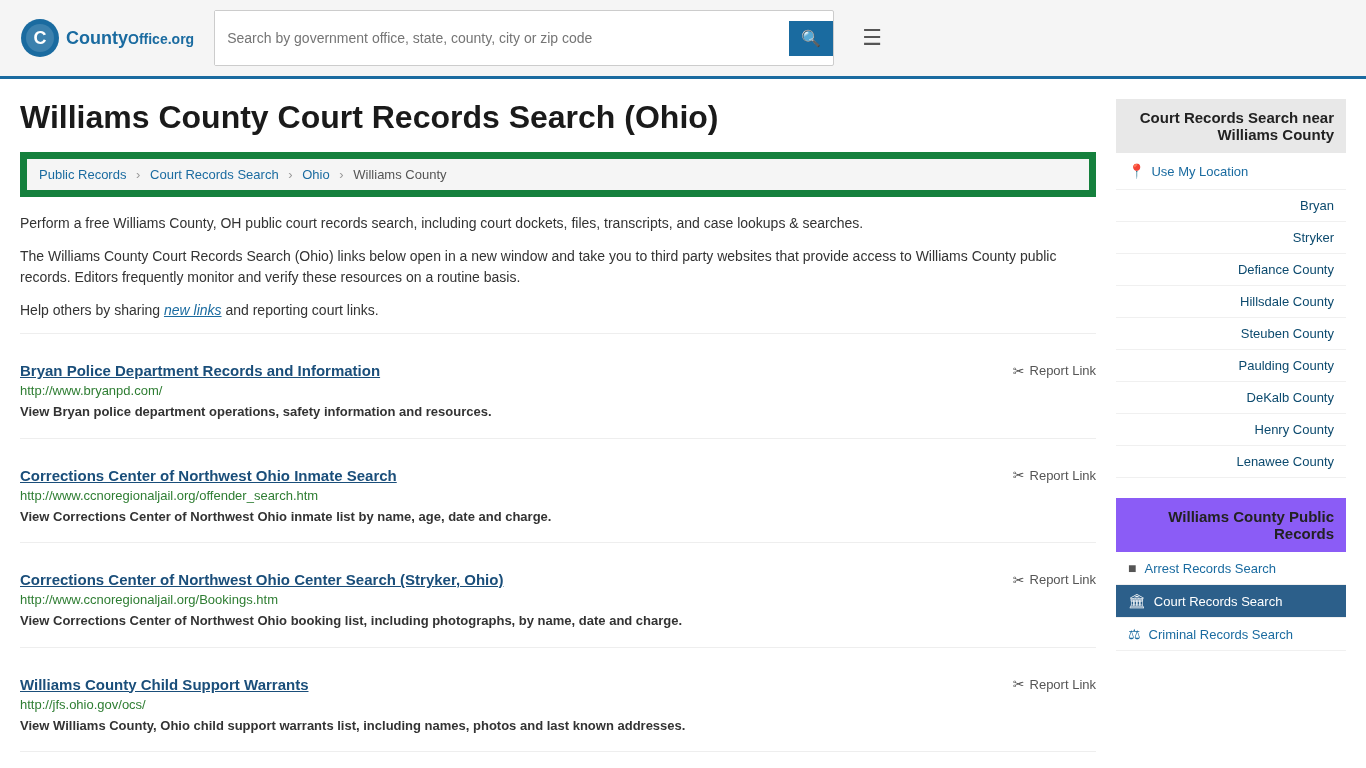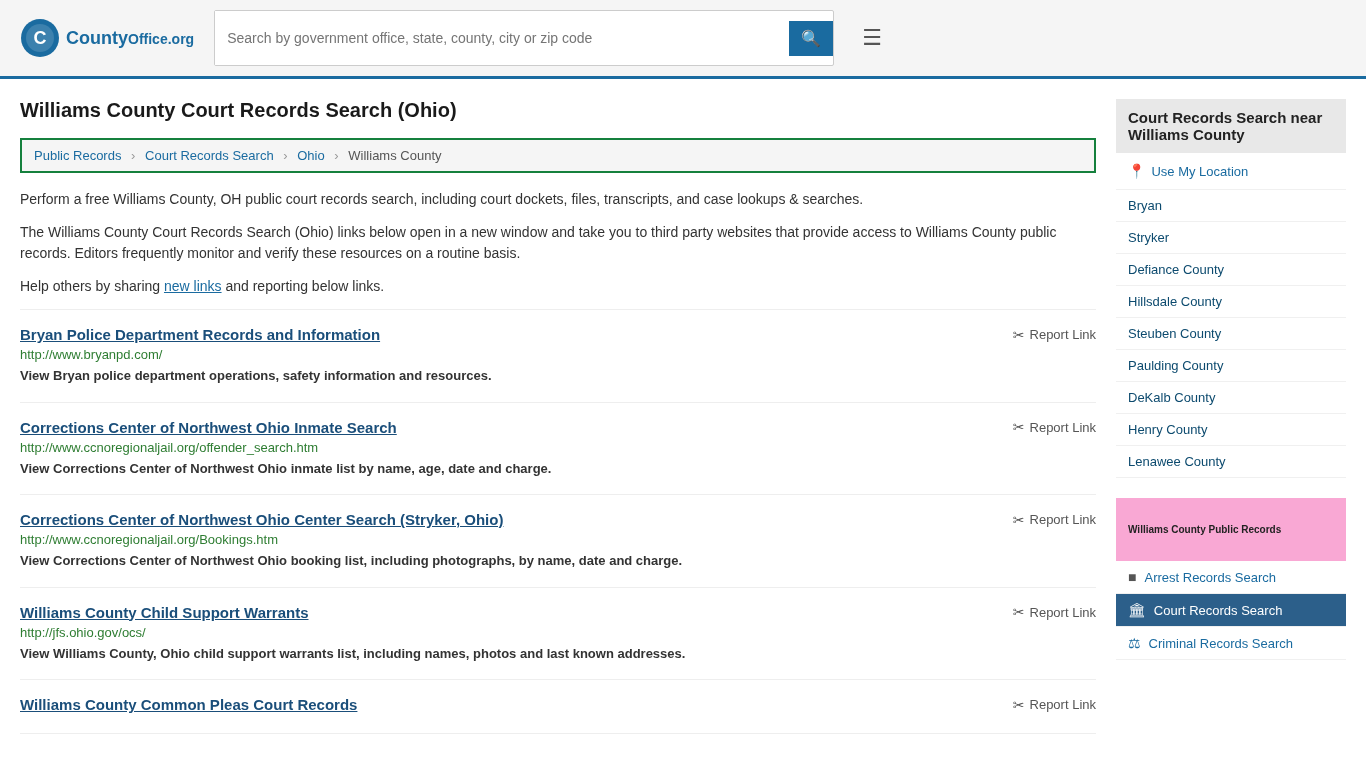--- a/index.html
+++ b/index.html
@@ -76,58 +76,59 @@
       flex: 1;
       min-width: 0;
     }
     #sidebar {
       width: 230px;
       flex-shrink: 0;
     }
 
     
     #page-title {
-      font-size: 20px;
+      font-size: 32px;
       font-weight: bold;
       color: #1a1a1a;
       margin-bottom: 16px;
     }
 
     
     #breadcrumb {
       background: #f5f5f5;
-      border: 2px solid #15803d;
+      border: 7px solid #15803d;
       padding: 8px 12px;
       margin-bottom: 16px;
       font-size: 13px;
       color: #555;
     }
     #breadcrumb a { color: #1a6ba0; text-decoration: none; }
     #breadcrumb .sep { margin: 0 6px; color: #999; }
 
     
     .description-block {
       margin-bottom: 12px;
       font-size: 14px;
       line-height: 1.5;
       color: #333;
     }
-    .description-block a { color: #1a6ba0; text-decoration: underline; }
+    .description-block a { color: #1a6ba0; text-decoration: underline; font-style: italic; }
 
     
     .record-entry {
       border-bottom: 1px solid #eee;
       padding: 16px 0;
     }
     .record-entry:first-of-type { border-top: 1px solid #eee; margin-top: 10px; }
     .record-header {
       display: flex;
       justify-content: space-between;
       align-items: center;
       margin-bottom: 4px;
+      margin-top: 12px;
     }
     .record-title {
       font-size: 15px;
       font-weight: bold;
       color: #1a4e7a;
       text-decoration: underline;
       cursor: pointer;
     }
     .report-link {
       display: flex;
@@ -147,20 +148,21 @@
     .record-desc {
       font-size: 13px;
       color: #333;
       line-height: 1.5;
       font-weight: bold;
     }
 
     
     .sidebar-box {
       margin-bottom: 20px;
+      text-align: right;
     }
     .sidebar-header {
       background: #e8e8e8;
       padding: 10px 12px;
       font-size: 15px;
       font-weight: bold;
       color: #222;
       margin-bottom: 0;
     }
     .sidebar-location {
@@ -177,23 +179,23 @@
       display: block;
       padding: 8px 12px;
       border-bottom: 1px solid #f0f0f0;
       color: #0c4a6e;
       text-decoration: none;
       font-size: 13px;
       cursor: pointer;
     }
 
     .sidebar-records-header {
-      background: #f9a8d4;
-      padding: 26px 12px;
-      font-size: 10px;
+      background: #8b5cf6;
+      padding: 10px 12px;
+      font-size: 15px;
       font-weight: bold;
       color: #222;
       margin-top: 16px;
     }
     .sidebar-record-item {
       display: flex;
       align-items: center;
       gap: 8px;
       padding: 8px 12px;
       border-bottom: 1px solid #f0f0f0;
@@ -252,21 +254,21 @@
       <a>Court Records Search</a>
       <span class="sep">›</span>
       <a>Ohio</a>
       <span class="sep">›</span>
       <span>Williams County</span>
     </div>
 
     <p class="description-block">Perform a free Williams County, OH public court records search, including court dockets, files, transcripts, and case lookups &amp; searches.</p>
     <p class="description-block">The Williams County Court Records Search (Ohio) links below open in a new window and take you to third party websites that provide access to Williams County public records. Editors frequently monitor and verify these resources on a routine basis.</p>
     <p class="description-block">
-      <span>Help others by sharing </span><a>new links</a><span> and reporting below links.</span>
+      <span>Help others by sharing </span><a>new links</a><span> and reporting court links.</span>
     </p>
 
     <div id="records-list">
 
       <div class="record-entry">
         <div class="record-header">
           <span class="record-title">Bryan Police Department Records and Information</span>
           <span class="report-link">
             <span class="scissors-icon">✂</span>
             <span>Report Link</span>

